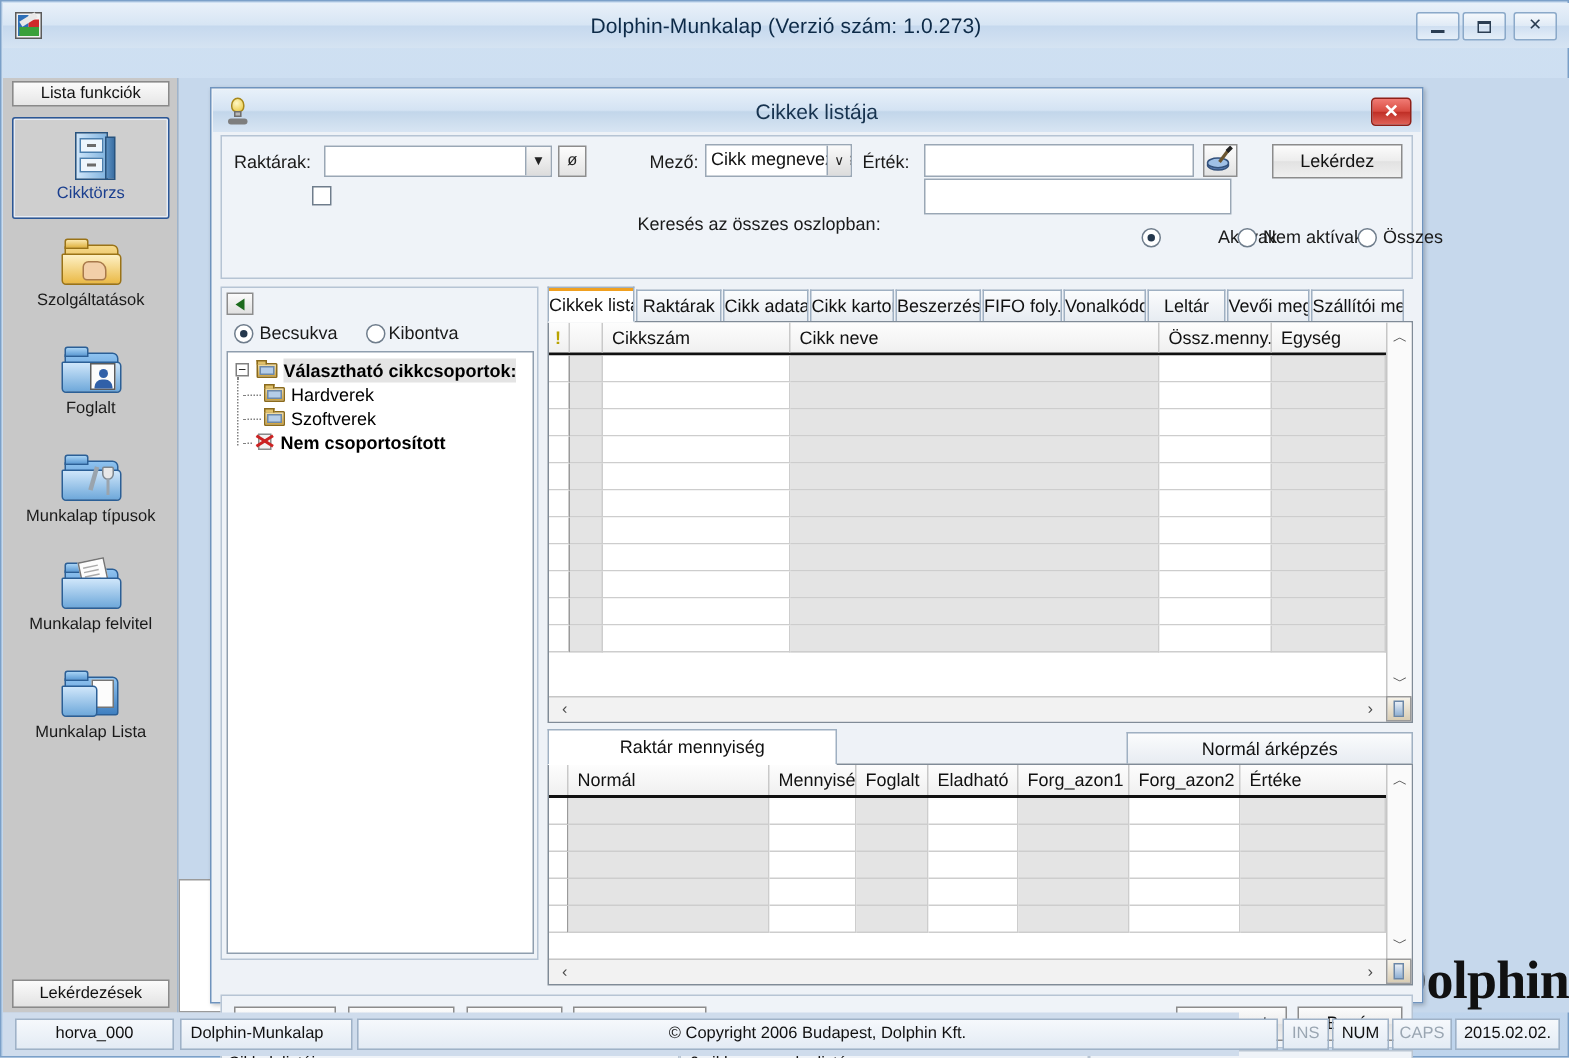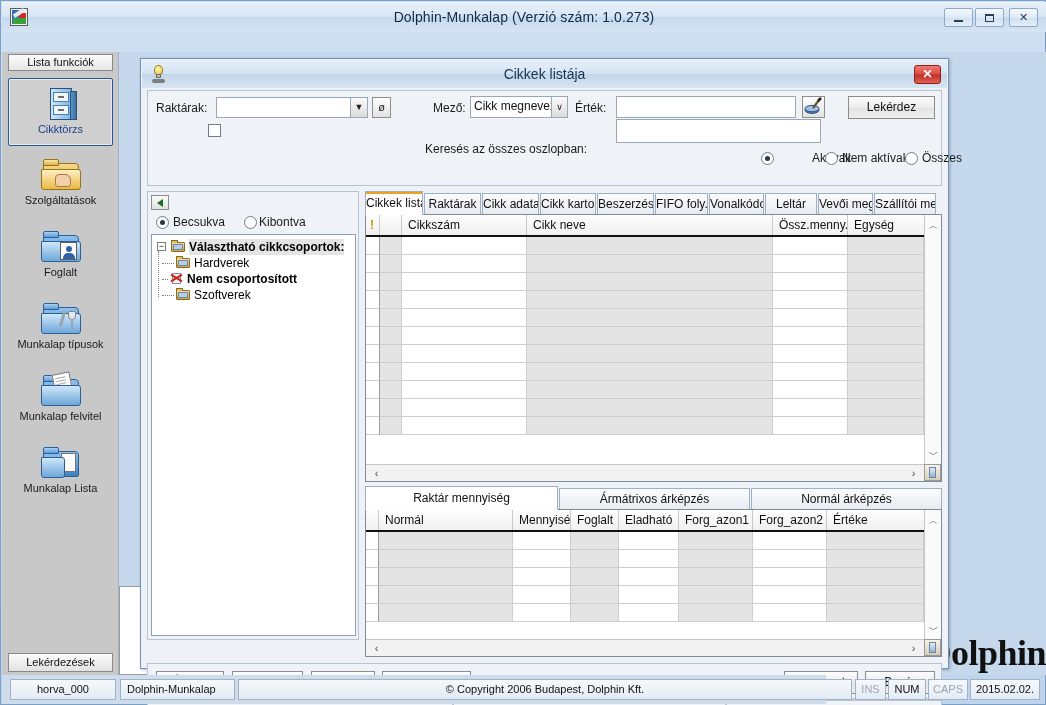--- a/index.html
+++ b/index.html
@@ -643,38 +643,38 @@
           <div class="tnode">
             <span class="tline-h" style="left:7px; top:8px; width:12px;"></span>
             <span class="fico" style="left:21px;">
                 <i class="fb"></i>
                 <i class="ft"></i>
                 <i class="fg"></i>
               </span>
             <span class="tlabel" style="left:39px;">Hardverek</span>
           </div>
 
+          <div class="tnode">
+            <span class="tline-h" style="left:7px; top:8px; width:12px;"></span>
+            <span class="fico" style="left:21px;">
+                <i class="fb"></i>
+                <i class="ft"></i>
+                <i class="fg"></i>
+              </span>
+            <span class="tlabel" style="left:39px;">Szoftverek</span>
+          </div>
+
           <div class="tnode bold">
             <span class="tline-h" style="left:7px; top:8px; width:6px;"></span>
             <span class="xico" style="left:14px;">
                 <i class="pg"></i>
                 <i class="s1"></i>
                 <i class="s2"></i>
               </span>
             <span class="tlabel" style="left:32px;">Nem csoportosított</span>
-          </div>
-
-          <div class="tnode">
-            <span class="tline-h" style="left:7px; top:8px; width:12px;"></span>
-            <span class="fico" style="left:21px;">
-                <i class="fb"></i>
-                <i class="ft"></i>
-                <i class="fg"></i>
-              </span>
-            <span class="tlabel" style="left:39px;">Szoftverek</span>
           </div>
         </div>
       </div>
 
       <div id="tabstrip">
         <div class="tab active" style="left:0;   width:58px;">Cikkek listája</div>
         <div class="tab" style="left:59px;width:57px;">Raktárak</div>
         <div class="tab" style="left:117px;width:57px;">Cikk adatai</div>
         <div class="tab" style="left:175px;width:56px;">Cikk kartonja</div>
         <div class="tab" style="left:232px;width:57px;">Beszerzések</div>
@@ -793,21 +793,20 @@
           <span class="arrow" style="left:2px;">‹</span>
           <span class="arrow" style="right:2px;">›</span>
         </div>
         <div class="corner-ico" style="right:0; bottom:0;">
             <span class="m"></span>
           </div>
       </div>
 
       <div id="tabstrip2">
         <div class="tab2 active" style="left:0;   width:193px;">Raktár mennyiség</div>
-        <div class="tab2" style="left:194px;width:191px;">Ármátrixos árképzés</div>
         <div class="tab2" style="left:386px;width:191px;">Normál árképzés</div>
       </div>
 
       <div id="grid2">
         <div class="ghead" style="width:558px;">
           <div class="ghcell" style="left:0;   width:13px;"></div>
           <div class="ghcell" style="left:13px;width:134px;">Normál</div>
           <div class="ghcell" style="left:147px;width:58px;">Mennyiség</div>
           <div class="ghcell" style="left:205px;width:48px;">Foglalt</div>
           <div class="ghcell" style="left:253px;width:60px;">Eladható</div>

